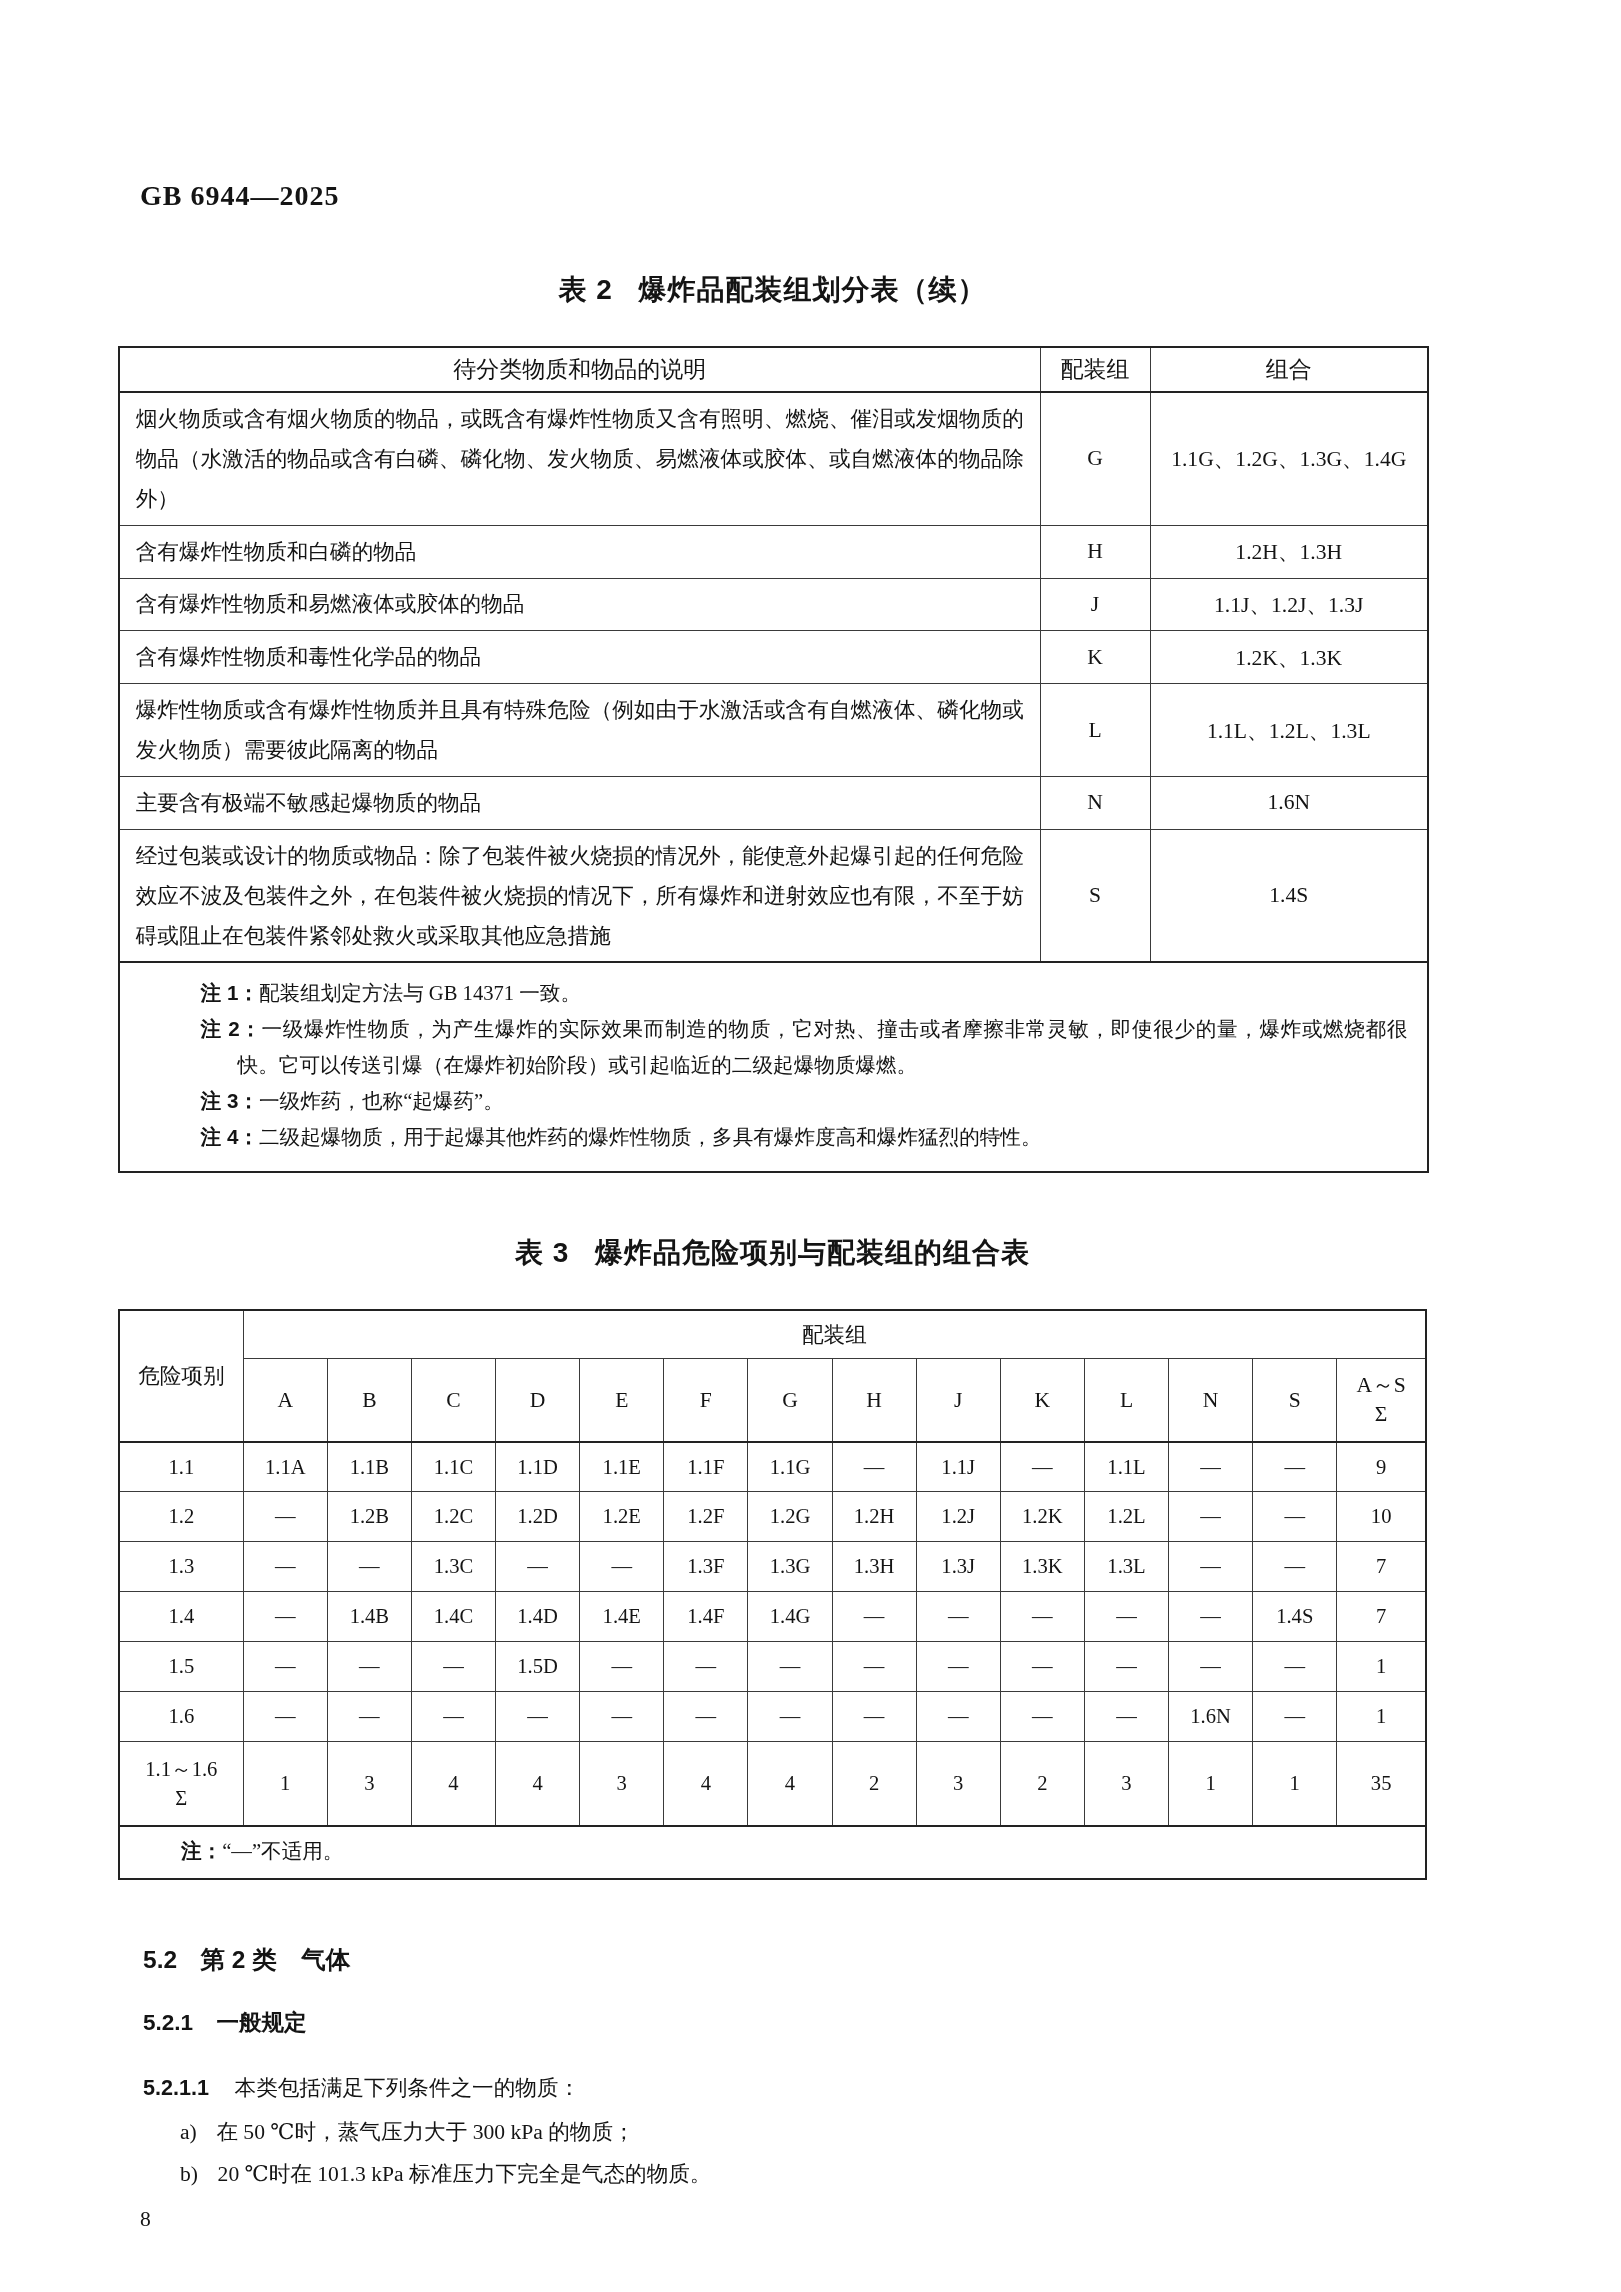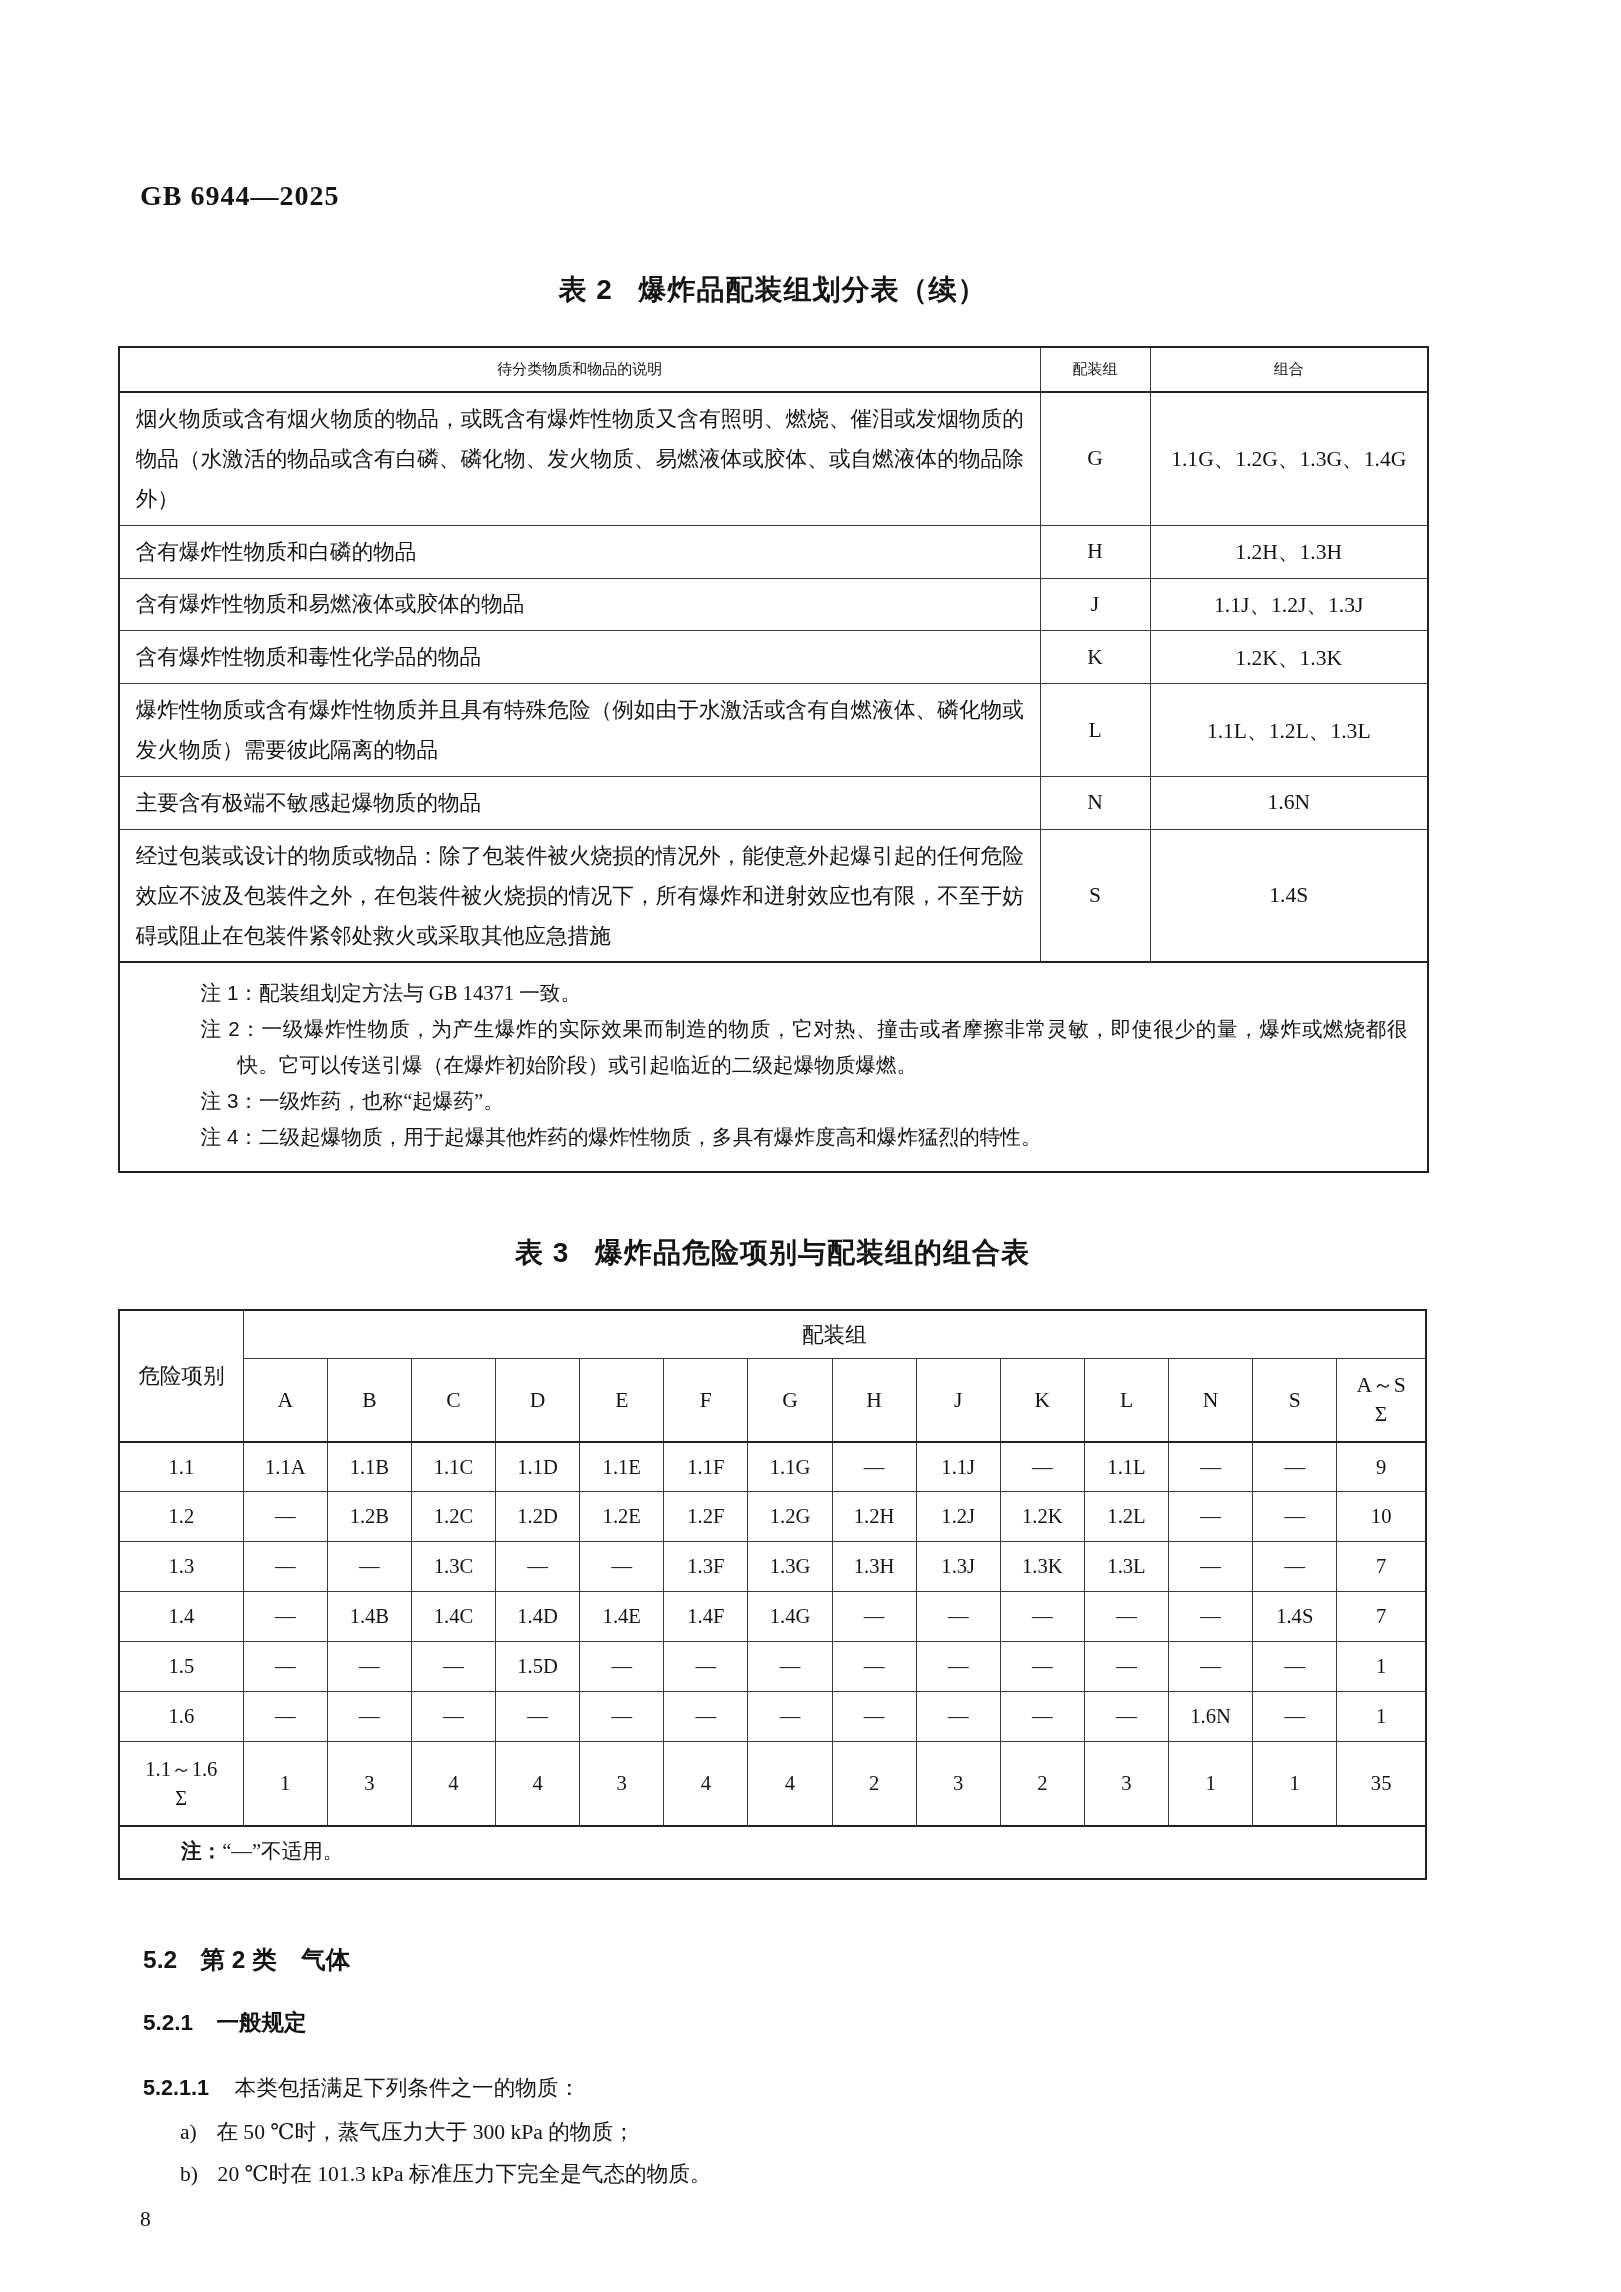--- a/index.html
+++ b/index.html
@@ -22,33 +22,33 @@
     margin:37px 0 0 118px;width:1309px;border-collapse:collapse;table-layout:fixed;
     border:2px solid #222;border-top-width:2.9px;border-bottom-width:2.9px;
     font-size:21.6px;
   }
   table.doc-table th,table.doc-table td{
     border:1px solid #3a3a3a;vertical-align:middle;padding:0;
     font-weight:400;
   }
   
   .t2 thead tr{height:45px;}
-  .t2 thead th{border-bottom:2px solid #222;text-align:center;font-size:15px;}
+  .t2 thead th{border-bottom:2px solid #222;text-align:center;font-size:23px;}
   .t2 tbody td.desc{text-align:justify;padding:5.9px 15.7px;line-height:40px;}
   .t2 tbody td.ctr{text-align:center;}
   .t2 tbody tr:nth-child(1){height:132px;}
   .t2 tbody tr:nth-child(2){height:47px;}
   .t2 tbody tr:nth-child(3){height:49px;}
   .t2 tbody tr:nth-child(4){height:50px;}
   .t2 tbody tr:nth-child(5){height:86px;padding-left:44px;}
   .t2 tbody tr:nth-child(6){height:49px;}
   .t2 tbody tr:nth-child(7){height:123px;}
   .t2 td.notes-cell{border-top:2px solid #222;padding:11.8px 19.6px 15.7px 19.6px;font-size:20.6px;}
   .note{padding-left:98px;text-indent:-37px;line-height:36px;text-align:justify;}
-  .note b{font-family:"Liberation Sans","DejaVu Sans",sans-serif;font-weight:400;}
+  .note b{font-family:"Liberation Sans","DejaVu Sans",sans-serif;font-weight:700;}
   
   .t3 thead tr.grp-row{height:49px;}
   .t3 thead tr.letter-row{height:83px;}
   .t3 thead th{text-align:center;font-size:21.6px;}
   .t3 thead tr.letter-row th,
   .t3 thead th.corner{border-bottom:2px solid #222;}
   .t3 tbody tr{height:50px;}
   .t3 tbody tr.sum-row{height:84px;}
   .t3 tbody td,.t3 tbody th{text-align:center;font-size:20.6px;font-weight:400;}
   .t3 .two-line div{line-height:29px;}

